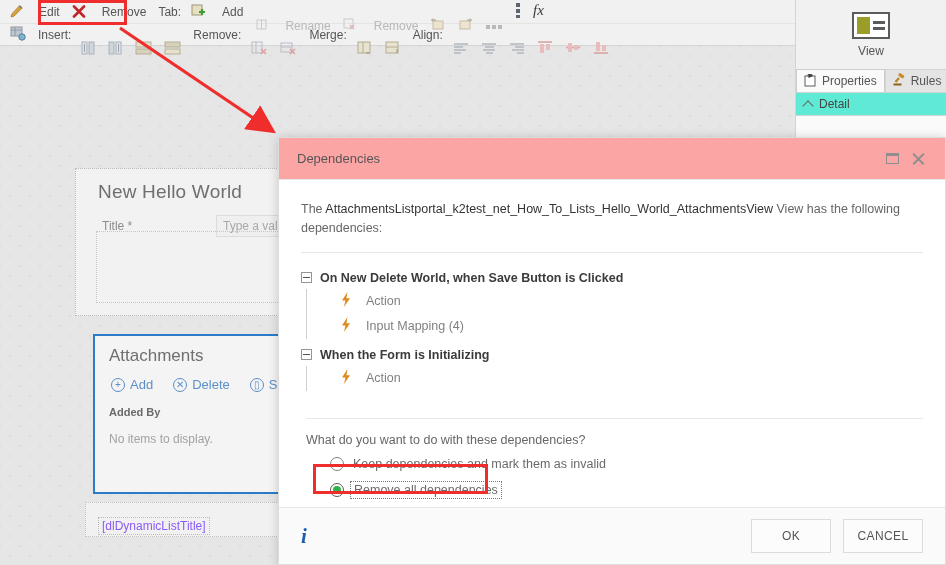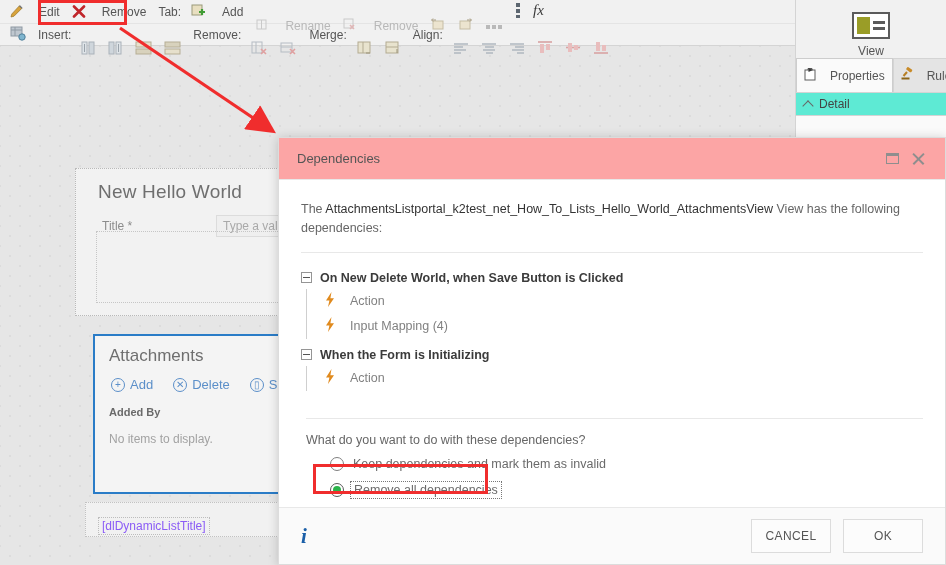--- a/index.html
+++ b/index.html
@@ -53,21 +53,21 @@
     border:2px solid #5b5b5b; background:#fff;
     display:flex; align-items:center; gap:3px; padding:3px;
   }
   #viewbtn .vicon .vleft { width:13px; height:100%; background:#9a9d27; }
   #viewbtn .vicon .vright { flex:1; display:flex; flex-direction:column; justify-content:center; gap:3px; }
   #viewbtn .vicon .vright i { display:block; height:3px; background:#5b5b5b; }
   #viewbtn .vlabel { font-size:12px; color:#555; }
 
   #tabstrip { display:flex; margin-top:10px; height:24px; align-items:flex-end; }
   .ptab {
-    display:flex; align-items:center; gap:12px; height:34px; padding:0 7px;
+    display:flex; align-items:center; gap:4px; height:23px; padding:0 7px;
     font-size:12px; color:#555; border:1px solid #d4d4d4; border-bottom:none;
     background:#e4e4e4;
   }
   .ptab.active { background:#fafafa; border-color:#cdcdcd; }
   #detailhdr {
     display:flex; align-items:center; gap:7px;
     height:24px; padding-left:8px; background:#5eead4;
     border-top:1px solid #d4d4d4; border-bottom:1px solid #d4d4d4;
     color:#444; font-size:12px;
   }
@@ -143,21 +143,21 @@
   
   #tree { margin-top:14px; }
   .tgroup { margin-bottom:5px; }
   .trow { display:flex; align-items:center; height:22px; }
   .tgroup > .trow { font-weight:bold; color:#3b3b3b; font-size:12.5px; }
   .texp {
     width:11px; height:11px; border:1px solid #959595; background:#fff;
     display:flex; align-items:center; justify-content:center; margin-right:8px; flex:0 0 auto;
   }
   .texp i { display:block; width:7px; height:1px; background:#555; }
-  .tchildren { margin-left:5px; border-left:1px solid #cfcfcf; padding-left:0; }
+  .tchildren { margin-left:5px; border-left:1px solid #cfcfcf; padding-left:16px; }
   .tchild { display:flex; align-items:center; height:25px; padding-left:18px; color:#818181; font-size:12.5px; }
   .bolt { width:14px; margin-right:11px; flex:0 0 auto; }
 
   
   #question { position:absolute; left:27px; top:238px; right:22px; }
   #question .hrq { height:1px; background:#e8e8e8; margin-bottom:14px; }
   .qtext { font-size:12.5px; color:#666; }
   .radio-row { display:flex; align-items:center; margin-left:24px; margin-top:10px; position:relative; }
   .radio {
     width:14px; height:14px; border:1.6px solid #808080; border-radius:50%;
@@ -568,22 +568,22 @@
             <i></i>
           </span>
         <span class="rlabel focus">Remove all dependencies</span>
       </div>
     </div>
   </div>
 
   <div id="dlg-footer">
     <span id="info-icon">i</span>
     <span class="spacer"></span>
+    <button class="dbtn">OK</button>
     <button class="dbtn">CANCEL</button>
-    <button class="dbtn">OK</button>
   </div>
 </div>
 
 <div class="anno-box" id="anno-remove"></div>
 <div class="anno-box" id="anno-radio"></div>
 <svg id="anno-arrow">
   <defs>
     <marker id="ah" markerWidth="9" markerHeight="9" refX="6" refY="4.5" orient="auto">
       <path d="M0 0 L9 4.5 L0 9 z" fill="#f02d2d"></path>
     </marker>

